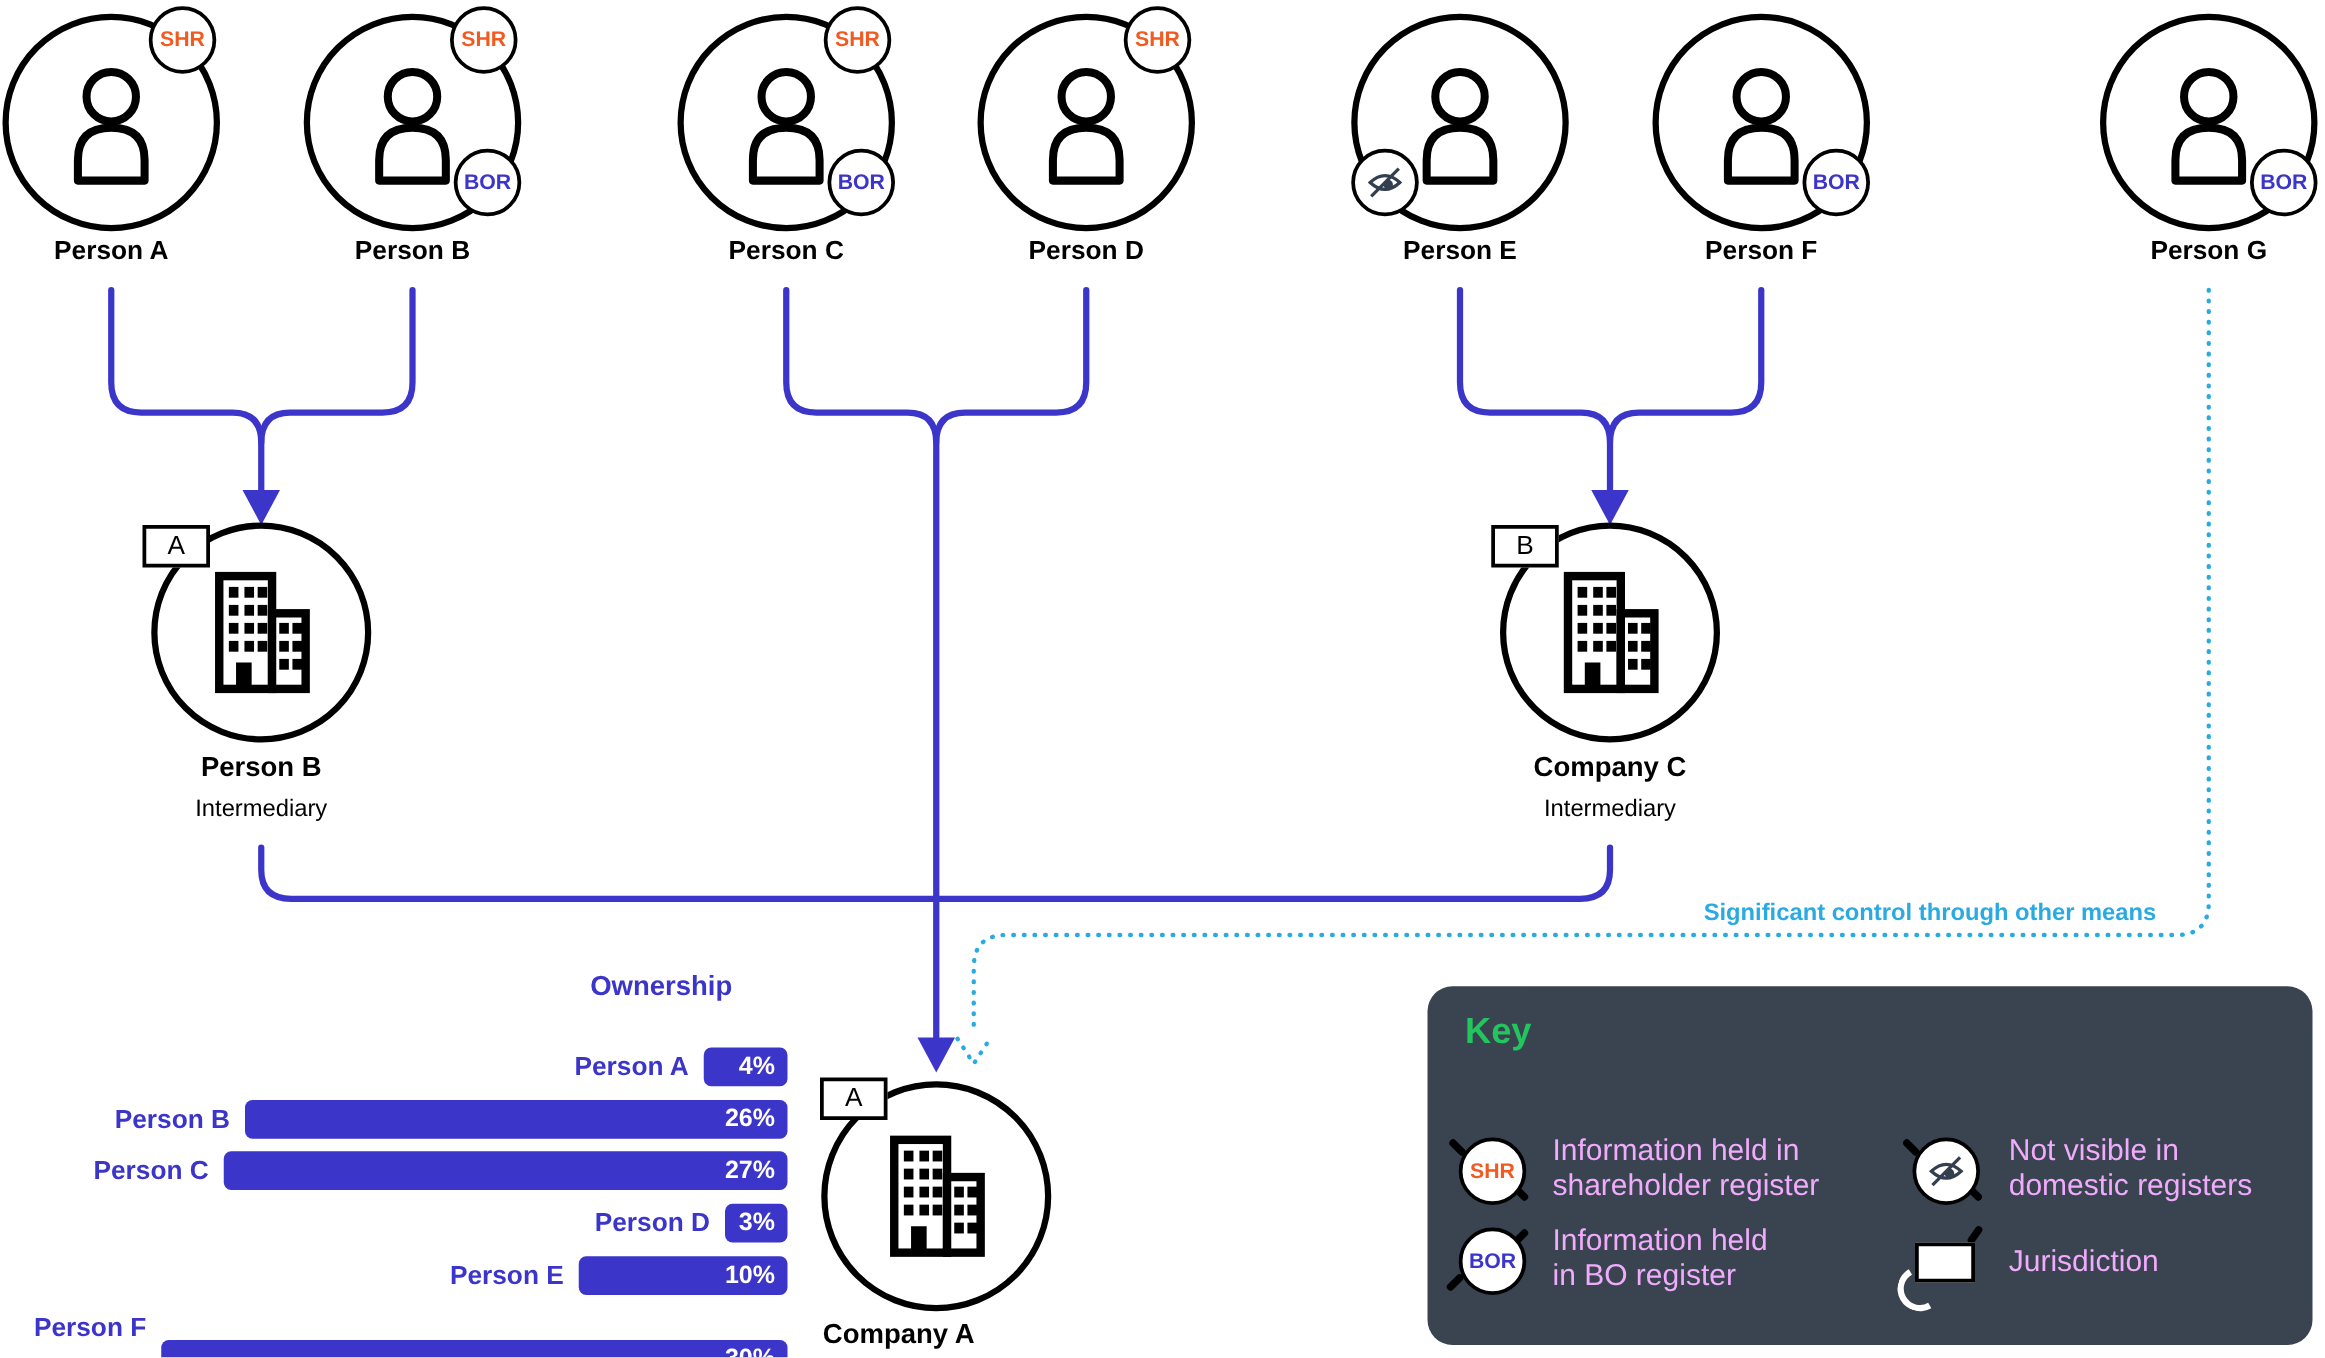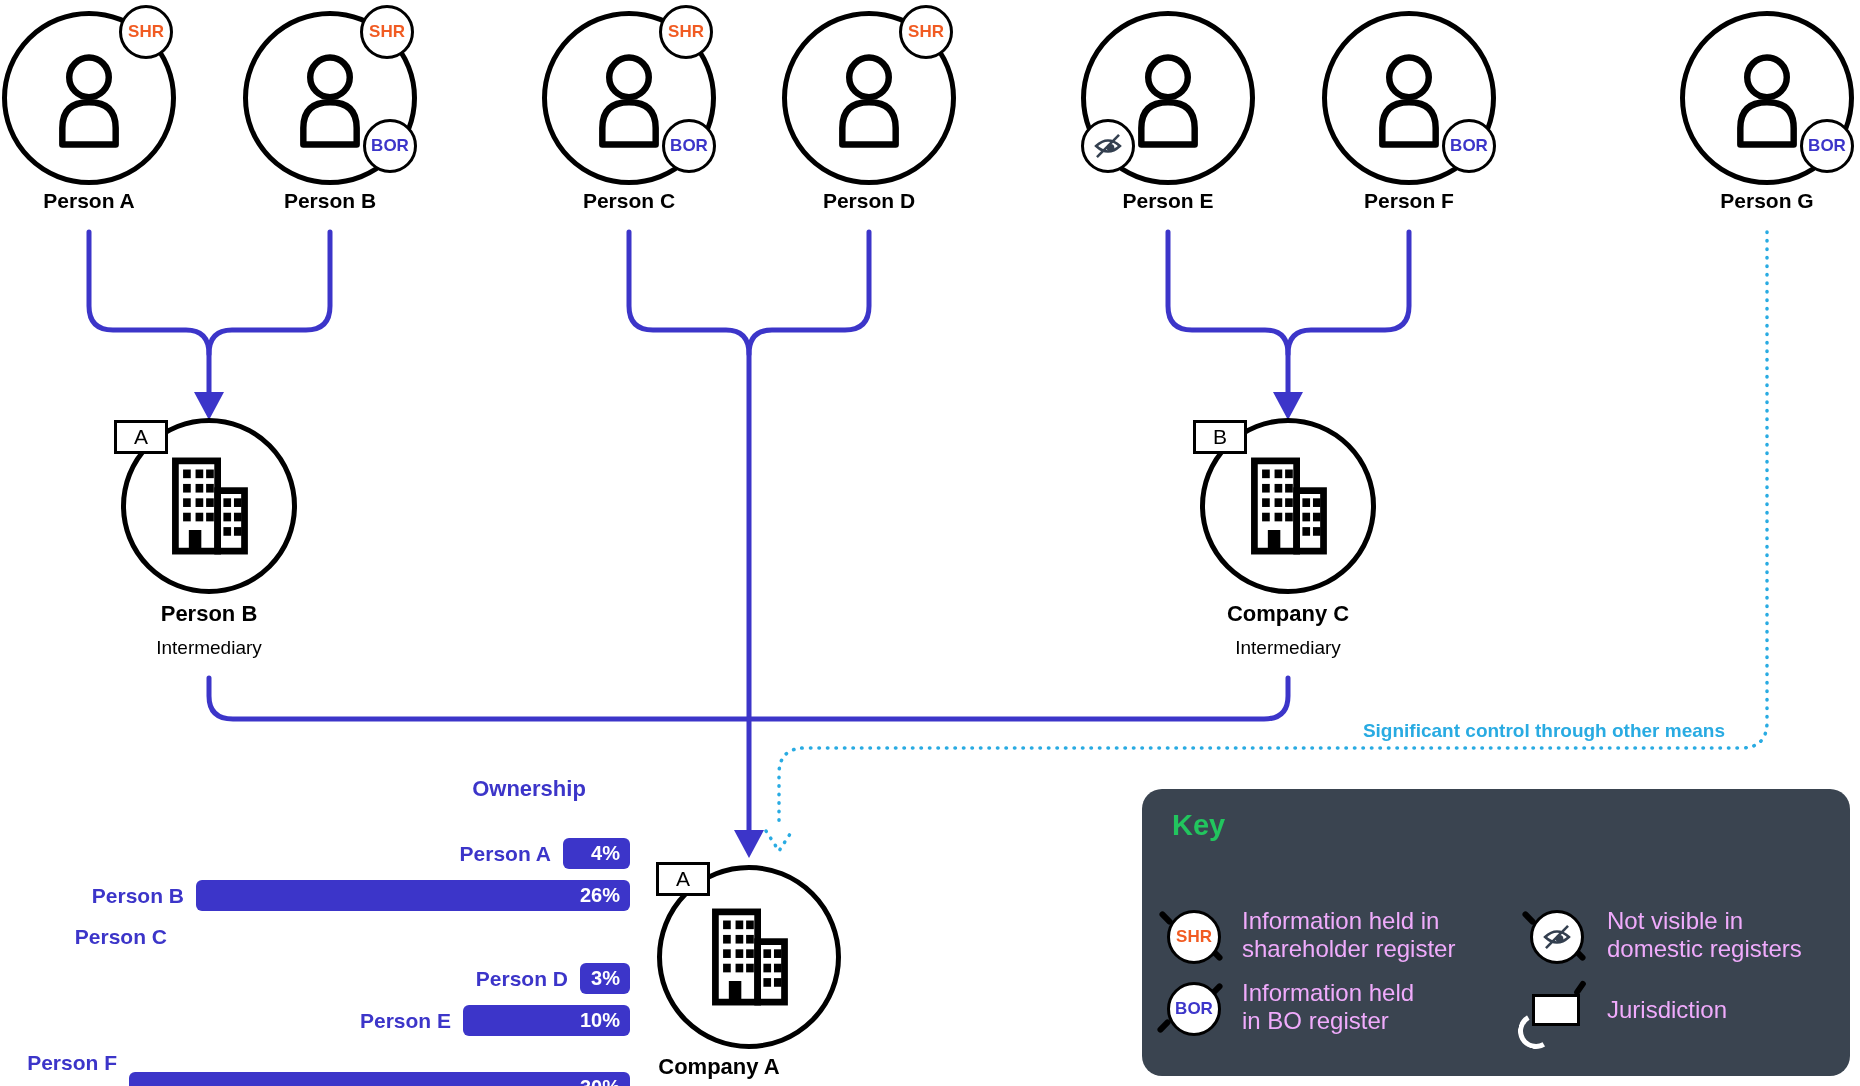--- a/index.html
+++ b/index.html
@@ -227,20 +227,23 @@
   <div class="bar" style="top: 838px; width: 67px;">
       <span class="bar-value">4%</span>
     </div>
   <div class="bar-label" style="top: 838px; right: 1309px;">Person A</div>
 
   <div class="bar" style="top: 880px; width: 434px;">
       <span class="bar-value">26%</span>
     </div>
   <div class="bar-label" style="top: 880px; right: 1676px;">Person B</div>
 
+  <div class="bar" style="top: 921px; width: 451px;">
+      <span class="bar-value">27%</span>
+    </div>
   <div class="bar-label" style="top: 921px; right: 1693px;">Person C</div>
 
   <div class="bar" style="top: 963px; width: 50px;">
       <span class="bar-value">3%</span>
     </div>
   <div class="bar-label" style="top: 963px; right: 1292px;">Person D</div>
 
   <div class="bar" style="top: 1005px; width: 167px;">
       <span class="bar-value">10%</span>
     </div>

